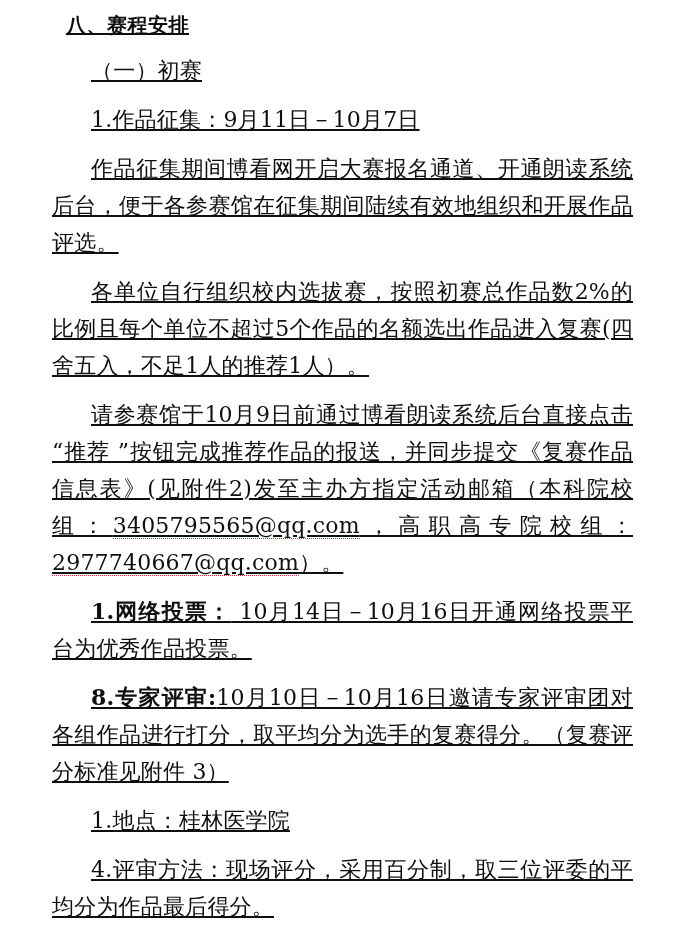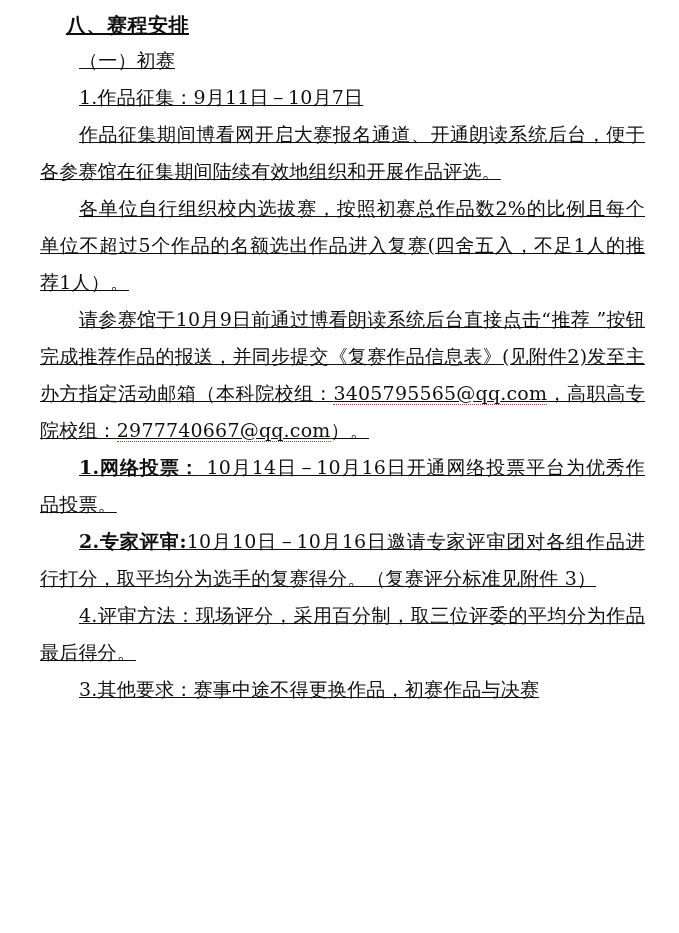--- a/index.html
+++ b/index.html
@@ -27,22 +27,22 @@
   }
   h1.section-title {
     font-size: 20px;
     font-weight: bold;
     margin: 6px 0 2px 0;
     padding-left: 26px;
     letter-spacing: 0.5px;
     line-height: 30px;
   }
   p {
-    margin: 0;
-    font-size: 19px;
+    margin: 12px;
+    font-size: 22px;
     line-height: 37px;
     text-align: justify;
     text-justify: inter-ideograph;
     letter-spacing: 0.2px;
   }
   p.indent {
     text-indent: 39px;
   }
   .bold {
     font-weight: bold;
@@ -68,23 +68,24 @@
     <p class="indent">作品征集期间博看网开启大赛报名通道、开通朗读系统后台，便于各参赛馆在征集期间陆续有效地组织和开展作品评选。</p>
 
 
     <p class="indent">各单位自行组织校内选拔赛，按照初赛总作品数2%的比例且每个单位不超过5个作品的名额选出作品进入复赛(四舍五入，不足1人的推荐1人）。</p>
 
     <p class="indent"><span>请参赛馆于10月9日前通过博看朗读系统后台直接点击“推荐 ”按钮完成推荐作品的报送，并同步提交《复赛作品信息表》(见附件2)发至主办方指定活动邮箱（本科院校组：</span><span class="email">3405795565@qq.com</span><span>，高职高专院校组：</span><span class="email">2977740667@qq.com</span><span>）。</span></p>
 
 
     <p class="indent"><span class="bold">1.网络投票：</span><span> 10月14日－10月16日开通网络投票平台为优秀作品投票。</span></p>
 
-    <p class="indent"><span class="bold">2.专家评审:</span><span>10月10日－10月16日邀请专家评审团对各组作品进行打分，取平均分为选手的复赛得分。（复赛评分标准见附件 3）</span></p>
+    <p class="indent"><span class="bold">8.专家评审:</span><span>10月10日－10月16日邀请专家评审团对各组作品进行打分，取平均分为选手的复赛得分。（复赛评分标准见附件 3）</span></p>
 
 
 
+    <p class="indent">1.地点：桂林医学院</p>
 
     <p class="indent">4.评审方法：现场评分，采用百分制，取三位评委的平均分为作品最后得分。</p>
 
     <p class="indent">3.其他要求：赛事中途不得更换作品，初赛作品与决赛</p>
 
   </div>
 </div>
 
 </body></html>

